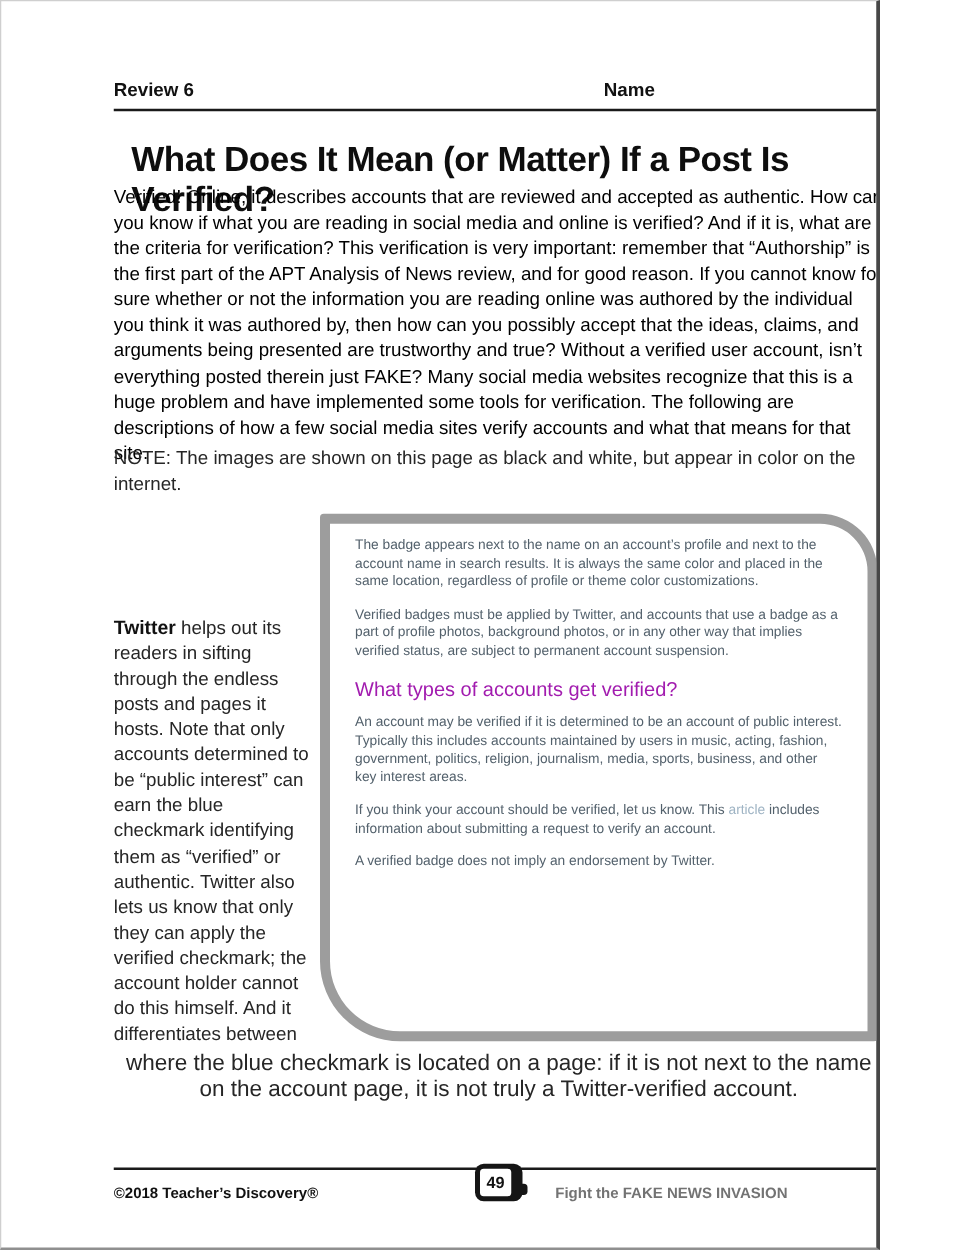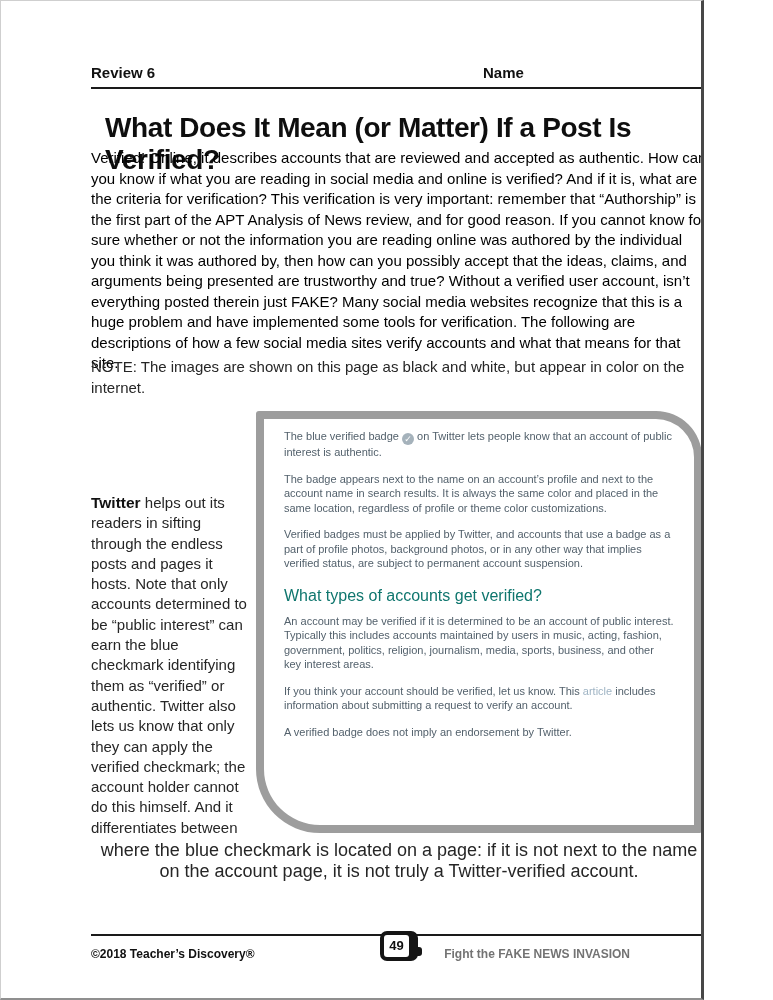--- a/index.html
+++ b/index.html
@@ -64,21 +64,21 @@
   }
   .panel-heading {
     font-size: 25px; font-weight: 400; color: #6b7b85;
     margin: 4px 0 10px 0;
   }
   .pp {
     font-size: 11px; line-height: 14.5px; color: #53616c;
     margin: 0 0 12px 0;
   }
   .panel-subheading {
-    font-size: 16px; font-weight: 400; color: #0f766e;
+    font-size: 16px; font-weight: 400; color: #a21caf;
     margin: 16px 0 9px 0;
   }
   .badge {
     display: inline-block; width: 12px; height: 12px;
     background: #a5b2bb; border-radius: 50%;
     vertical-align: -2px; text-align: center;
   }
   .badge .check { display: block; color: #ffffff; font-size: 9px; line-height: 12px; }
   .link { color: #9fb4c4; text-decoration: none; cursor: pointer; }
 
@@ -122,25 +122,20 @@
 
   <h1 class="title">What Does It Mean (or Matter) If a Post Is Verified?</h1>
 
   <p class="intro">Verified! Online, it describes accounts that are reviewed and accepted as authentic. How can you know if what you are reading in social media and online is verified? And if it is, what are the criteria for verification? This verification is very important: remember that “Authorship” is the first part of the APT Analysis of News review, and for good reason. If you cannot know for sure whether or not the information you are reading online was authored by the individual you think it was authored by, then how can you possibly accept that the ideas, claims, and arguments being presented are trustworthy and true? Without a verified user account, isn’t everything posted therein just FAKE? Many social media websites recognize that this is a huge problem and have implemented some tools for verification. The following are descriptions of how a few social media sites verify accounts and what that means for that site.</p>
 
   <p class="note">NOTE: The images are shown on this page as black and white, but appear in color on the internet.</p>
 
   <div class="leftcol"><b>Twitter</b><span> helps out its readers in sifting through the endless posts and pages it hosts. Note that only accounts determined to be “public interest” can earn the blue checkmark identifying them as “verified” or authentic. Twitter also lets us know that only they can apply the verified checkmark; the account holder cannot do this himself. And it differentiates between</span></div>
 
   <div class="panel">
-    <p class="pp">
-      <span>The blue verified badge</span>
-      <span class="badge"><span class="check">✓</span></span>
-      <span>on Twitter lets people know that an account of public interest is authentic.</span>
-    </p>
     <p class="pp">The badge appears next to the name on an account’s profile and next to the account name in search results. It is always the same color and placed in the same location, regardless of profile or theme color customizations.</p>
     <p class="pp">Verified badges must be applied by Twitter, and accounts that use a badge as a part of profile photos, background photos, or in any other way that implies verified status, are subject to permanent account suspension.</p>
     <div class="panel-subheading">What types of accounts get verified?</div>
     <p class="pp">An account may be verified if it is determined to be an account of public interest. Typically this includes accounts maintained by users in music, acting, fashion, government, politics, religion, journalism, media, sports, business, and other key interest areas.</p>
     <p class="pp">
       <span>If you think your account should be verified, let us know. This</span>
       <a class="link">article</a>
       <span>includes information about submitting a request to verify an account.</span>
     </p>
     <p class="pp">A verified badge does not imply an endorsement by Twitter.</p>

